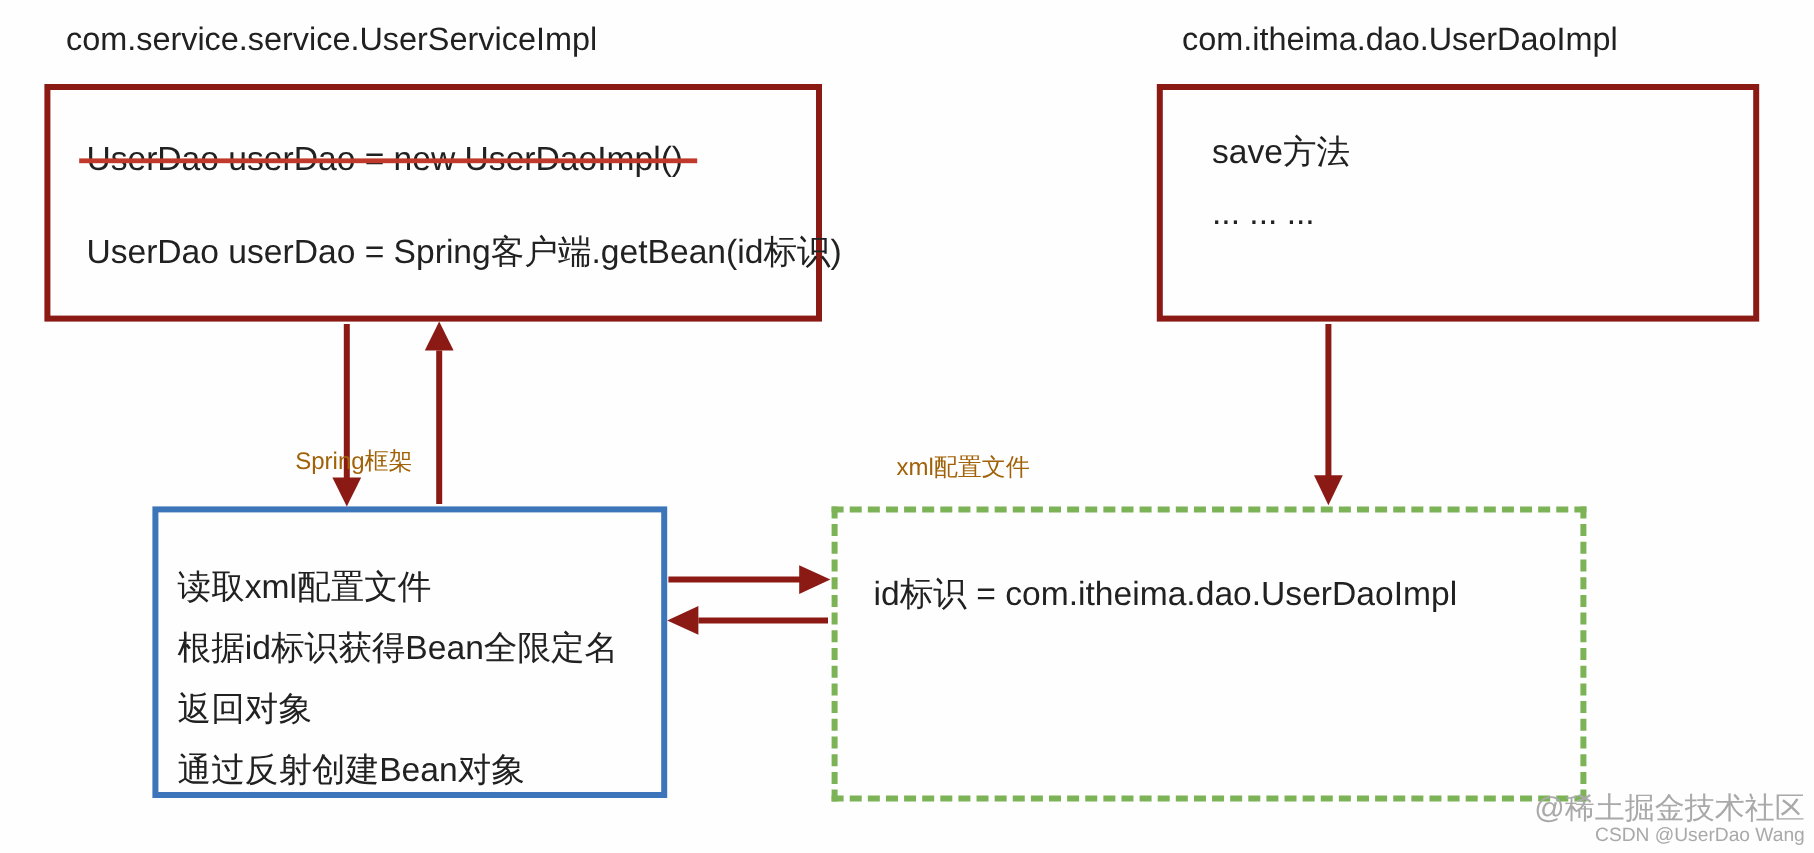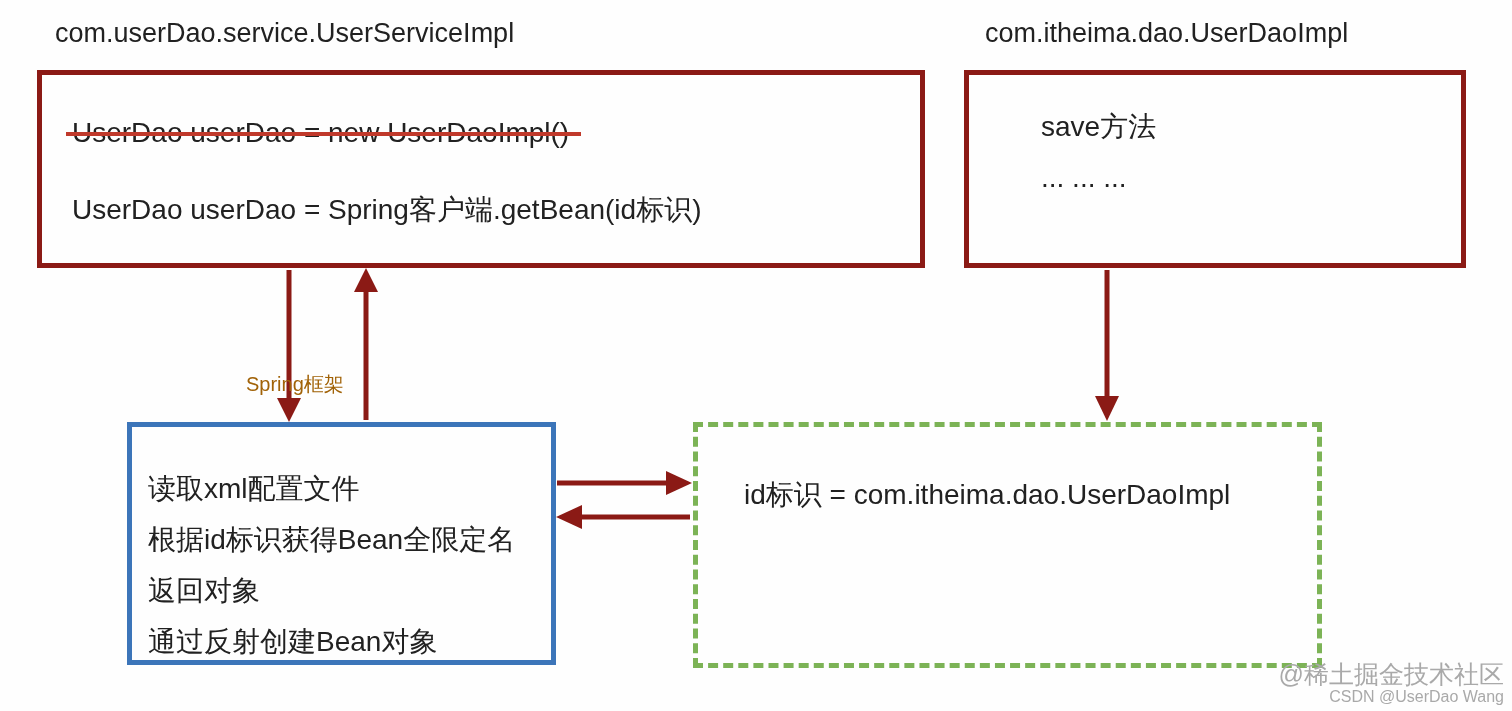--- a/index.html
+++ b/index.html
@@ -25,57 +25,57 @@
     position:absolute;
     font-size:27px;
     color:var(--text);
     white-space:nowrap;
   }
   .label-service{left:55px;top:18px;}
   .label-dao{left:985px;top:18px;}
 
   .box{position:absolute;background:transparent;z-index:1;}
   .box-red{border:5px solid var(--box-red);}
-  .box-service{left:37px;top:70px;width:888px;height:198px;}
+  .box-service{left:37px;top:70px;width:648px;height:198px;}
   .box-dao{left:964px;top:70px;width:502px;height:198px;}
   .box-spring{left:127px;top:422px;width:429px;height:243px;border:5px solid var(--box-blue);padding-left:12px;}
   .box-xml{left:693px;top:422px;width:629px;height:246px;border:5px dashed var(--box-green);}
 
   .code-line{
     position:absolute;
     font-size:28px;
     white-space:nowrap;
     color:var(--text);
   }
   .line-old{left:30px;top:42px;}
   .line-new{left:30px;top:116px;}
   .strike{
     position:absolute;
     left:-6px;right:-12px;top:50%;
     height:4px;margin-top:-1px;
     background:var(--strike-red);
   }
 
-  .method-list{position:absolute;left:41px;top:26px;margin-left:31px;}
+  .method-list{position:absolute;left:41px;top:26px;}
   .method-list div{font-size:28px;line-height:51px;white-space:nowrap;}
 
   .step-list{position:absolute;left:16px;top:36px;}
   .step-list div{font-size:28px;line-height:51px;white-space:nowrap;}
 
   .mid-label{
     position:absolute;
     font-size:20px;
     color:#a16207;
     white-space:nowrap;
     z-index:10;
   }
   .label-spring{left:246px;top:371px;}
   .label-xml{left:747px;top:376px;}
 
-  .xml-content{position:absolute;left:46px;top:49px;font-size:28px;white-space:nowrap;}
+  .xml-content{position:absolute;left:30px;top:49px;font-size:28px;white-space:nowrap;}
 
   svg.arrows{
     position:absolute;left:0;top:0;width:1512px;height:711px;
     z-index:5;pointer-events:none;
   }
   svg.arrows line{stroke:var(--arrow-red);stroke-width:5;}
   svg.arrows polygon{fill:var(--arrow-red);}
 
   .watermark{
     position:absolute;right:8px;bottom:5px;
@@ -83,21 +83,21 @@
     z-index:20;line-height:1.1;
   }
   .watermark .wm1{font-size:25px;}
   .watermark .wm2{font-size:16px;}
 </style>
 </head>
 <body>
 
 <div class="canvas">
 
-  <div class="top-label label-service">com.userDao.service.UserServiceImpl</div>
+  <div class="top-label label-service">com.service.service.UserServiceImpl</div>
   <div class="top-label label-dao">com.itheima.dao.UserDaoImpl</div>
 
   <div class="box box-red box-service">
     <div class="code-line line-old">
       <span>UserDao userDao = new UserDaoImpl()</span>
       <span class="strike"></span>
     </div>
     <div class="code-line line-new">UserDao userDao = Spring客户端.getBean(id标识)</div>
   </div>
 
@@ -111,20 +111,21 @@
   <div class="mid-label label-spring">Spring框架</div>
   <div class="box box-spring">
     <div class="step-list">
       <div>读取xml配置文件</div>
       <div>根据id标识获得Bean全限定名</div>
       <div>返回对象</div>
       <div>通过反射创建Bean对象</div>
     </div>
   </div>
 
+  <div class="mid-label label-xml">xml配置文件</div>
   <div class="box box-xml">
     <div class="xml-content">id标识 = com.itheima.dao.UserDaoImpl</div>
   </div>
 
   <svg class="arrows" viewBox="0 0 1512 711" xmlns="http://www.w3.org/2000/svg">
 
     <g>
       <line x1="289" y1="270" x2="289" y2="400"></line>
       <polygon points="277,398 301,398 289,422"></polygon>
     </g>

